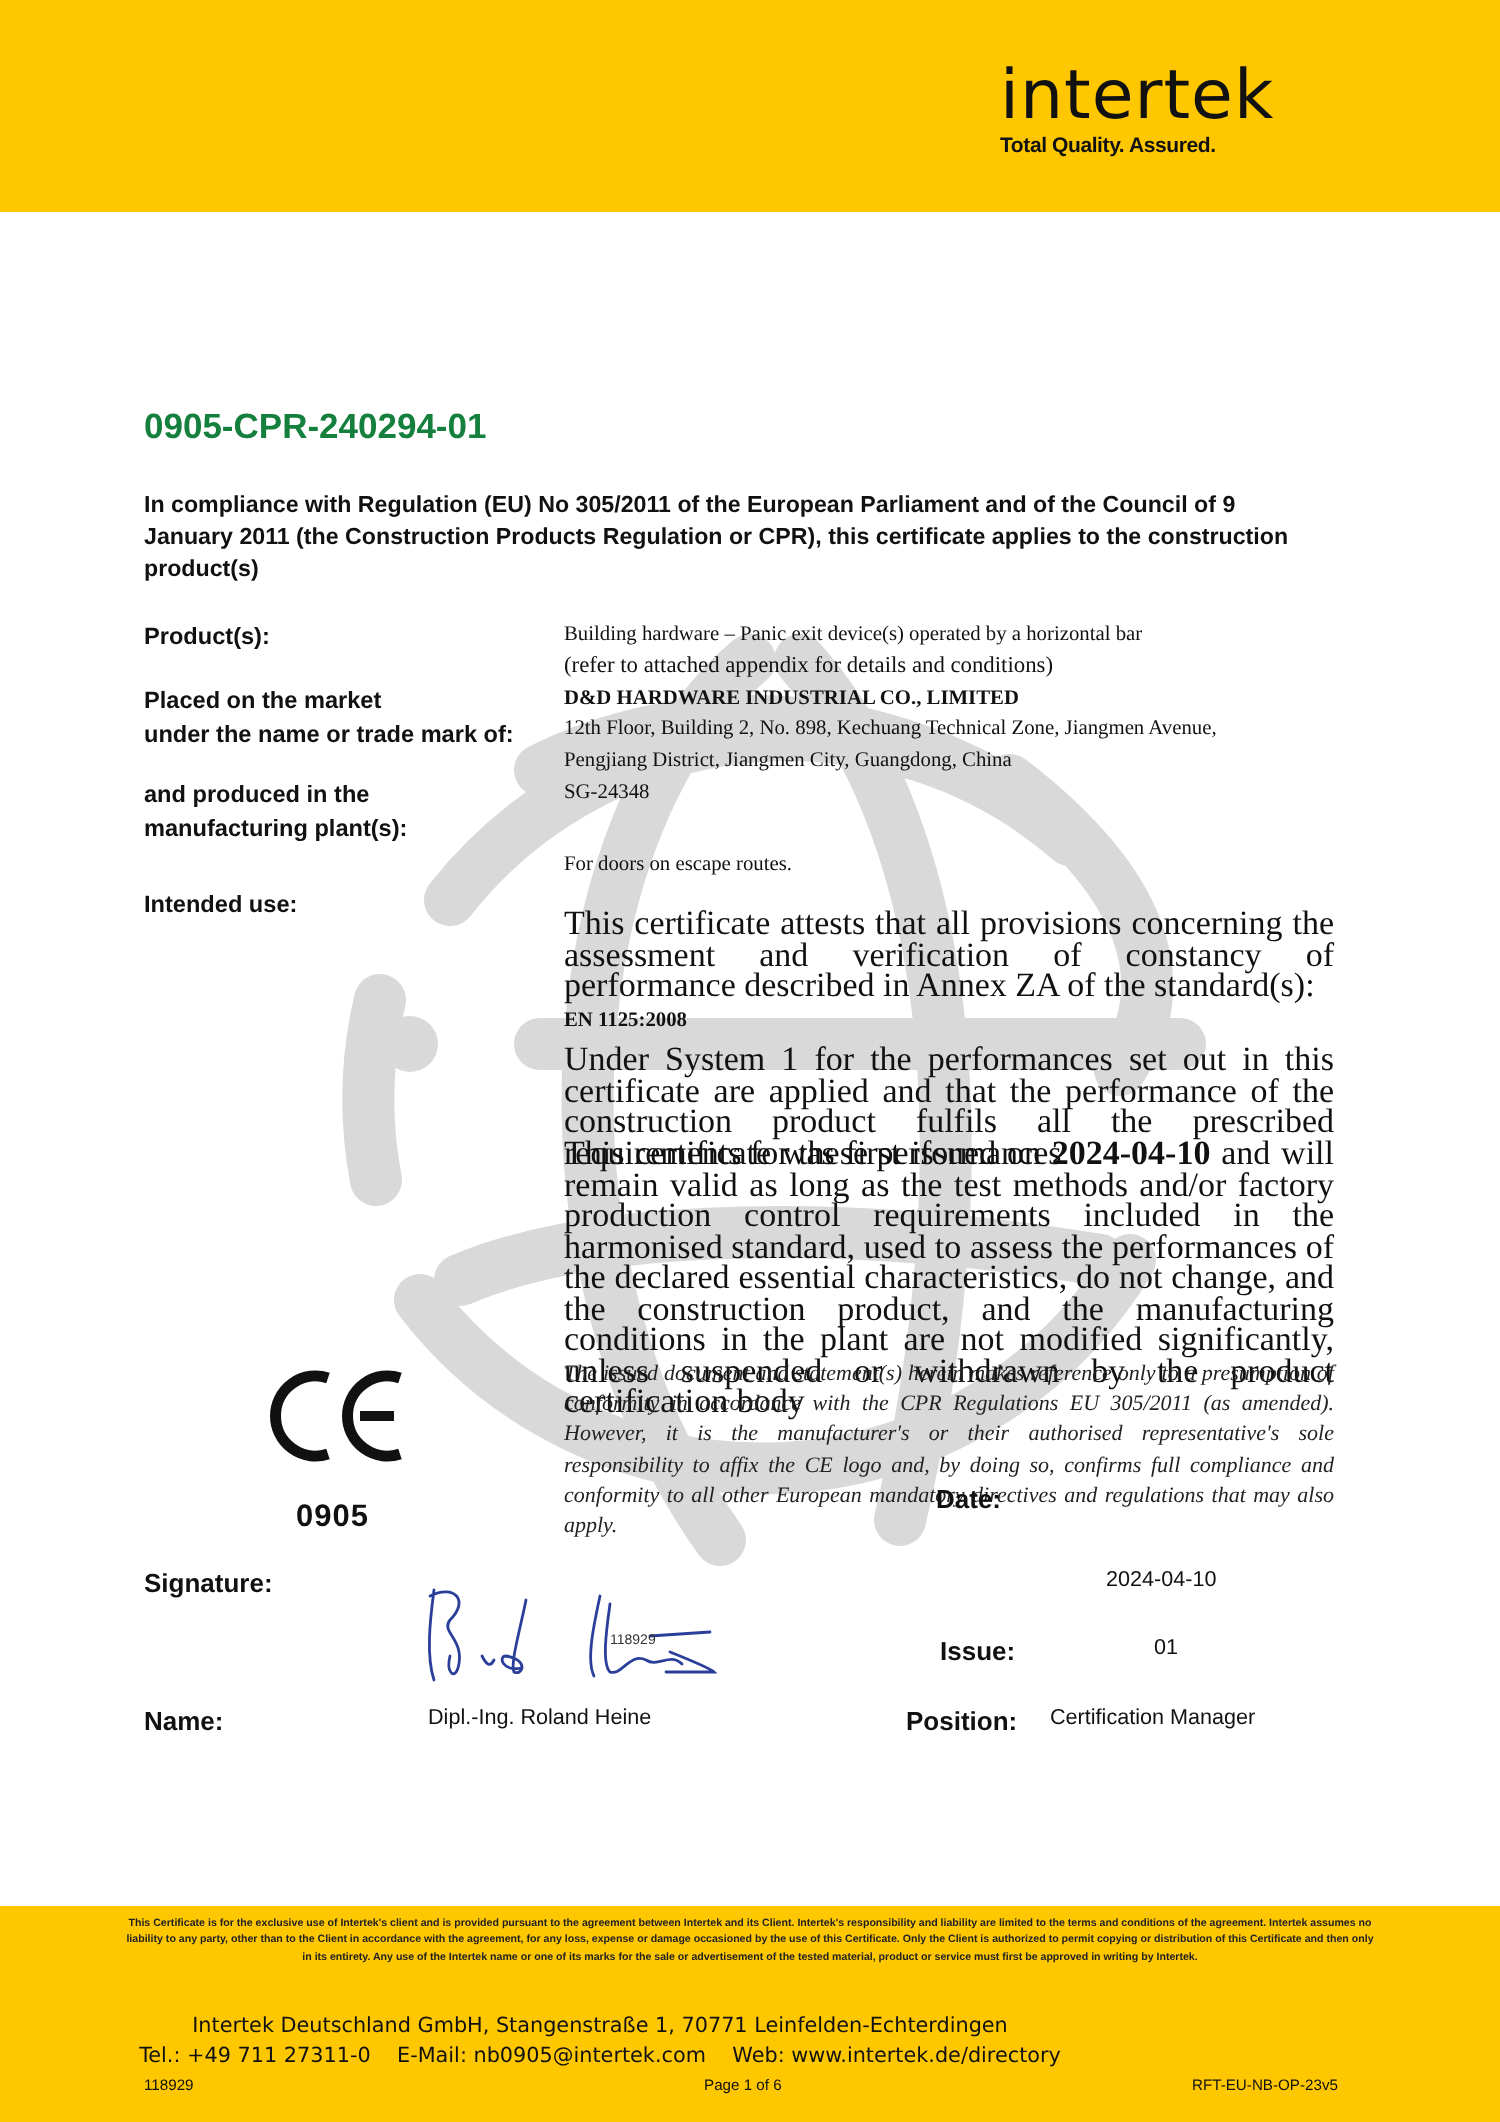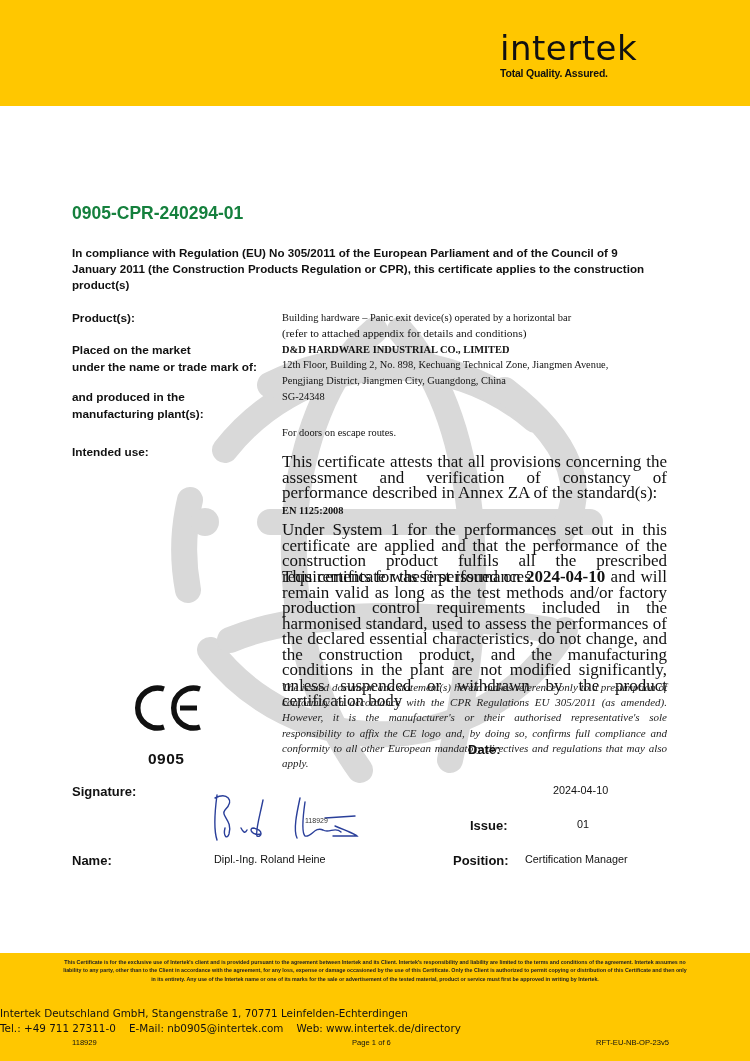--- a/index.html
+++ b/index.html
@@ -27,21 +27,21 @@
   .ce { position: absolute; left: 134px; top: 683px; width: 70px; height: 50px; }
   .ce-num { position: absolute; left: 148px; top: 750px; font-family: "Liberation Sans", sans-serif; font-weight: 700; font-size: 15.5px; color: #111; letter-spacing: 0.5px; text-align: center; }
 
   .sig-lbl { position: absolute; font-family: "Liberation Sans", sans-serif; font-weight: 700; font-size: 13px; color: #111; }
   .sig-val { position: absolute; font-family: "Liberation Sans", sans-serif; font-size: 10.8px; color: #111; }
   .signature { position: absolute; left: 205px; top: 790px; width: 170px; height: 55px; }
   .sig-stamp { position: absolute; left: 305px; top: 817px; font-size: 7px; color: #333; font-family: "Liberation Sans", sans-serif; }
 
   .footer-band { position: absolute; left: 0; top: 953px; width: 750px; height: 108px; background: #FFC700; }
   .disclaimer { position: absolute; left: 62px; top: 958px; width: 626px; text-align: center; font-family: "Liberation Sans", sans-serif; font-weight: 700; font-size: 5.3px; line-height: 8.3px; color: #222; }
-  .addr { position: absolute; left: 0; width: 600px; text-align: left; font-family: "DejaVu Sans", sans-serif; font-size: 10.4px; color: #111; }
+  .addr { position: absolute; left: 0; width: 600px; text-align: center; font-family: "DejaVu Sans", sans-serif; font-size: 10.4px; color: #111; }
   .foot-small { position: absolute; top: 1038px; font-family: "Liberation Sans", sans-serif; font-size: 7.6px; color: #111; }
 </style>
 </head>
 <body>
 
 <div class="header-band"></div>
 <div class="logo">
   <div class="logo-word">intertek</div>
   <div class="logo-tag">Total Quality. Assured.</div>
 </div>

